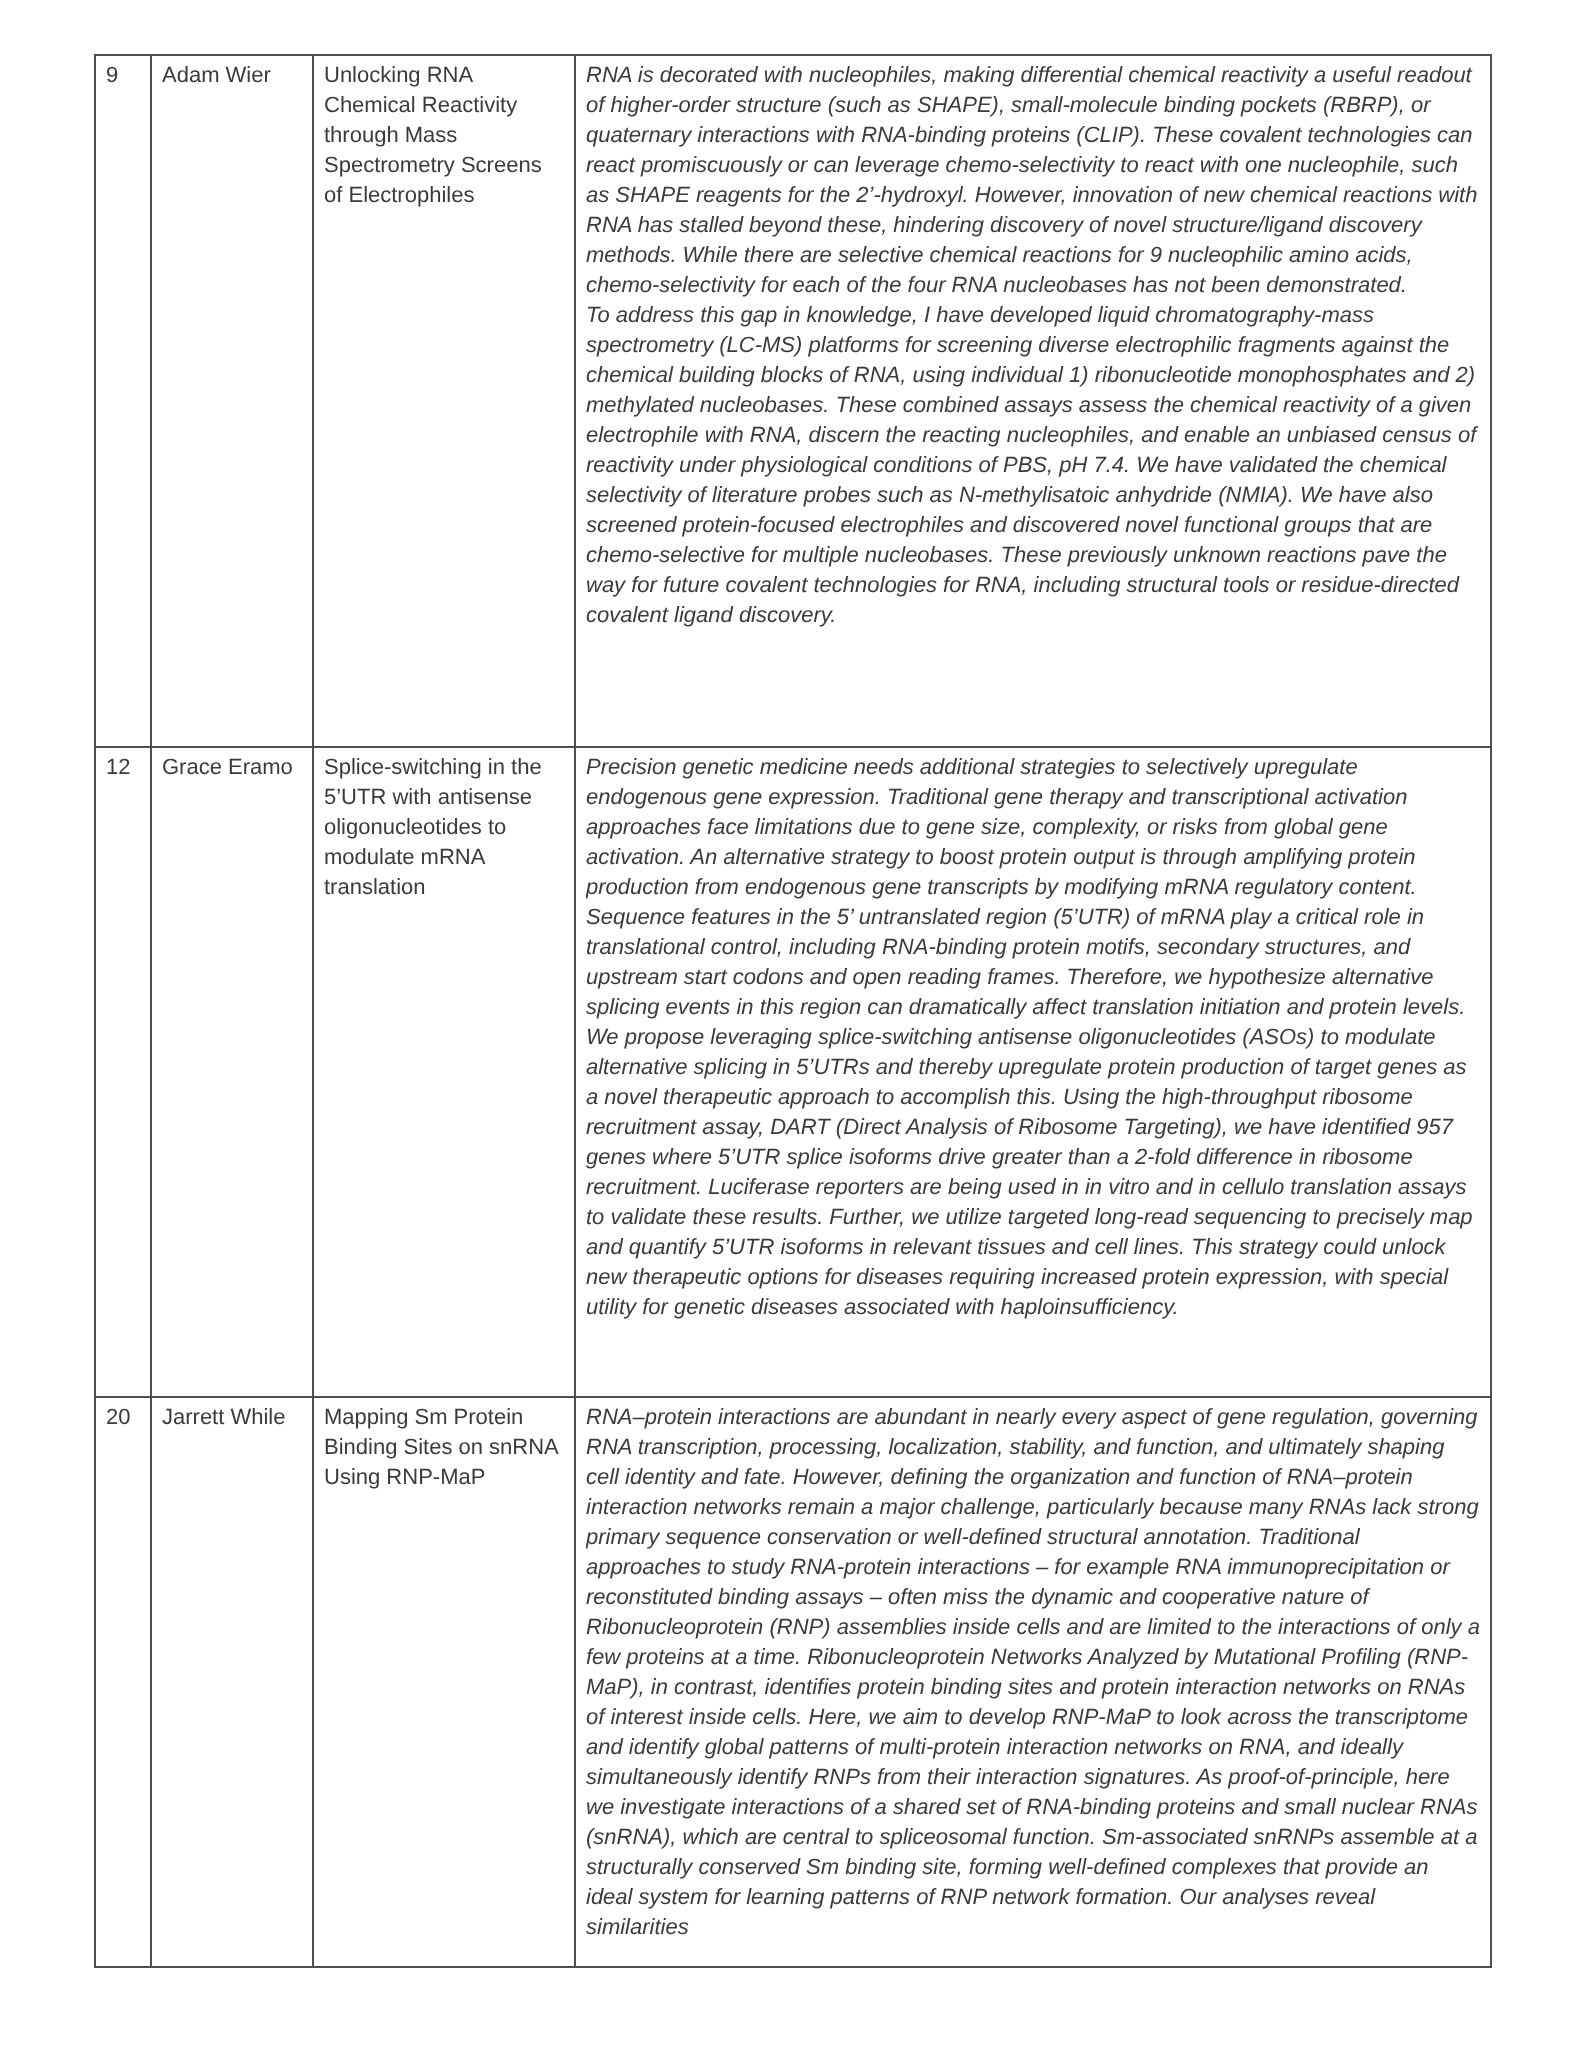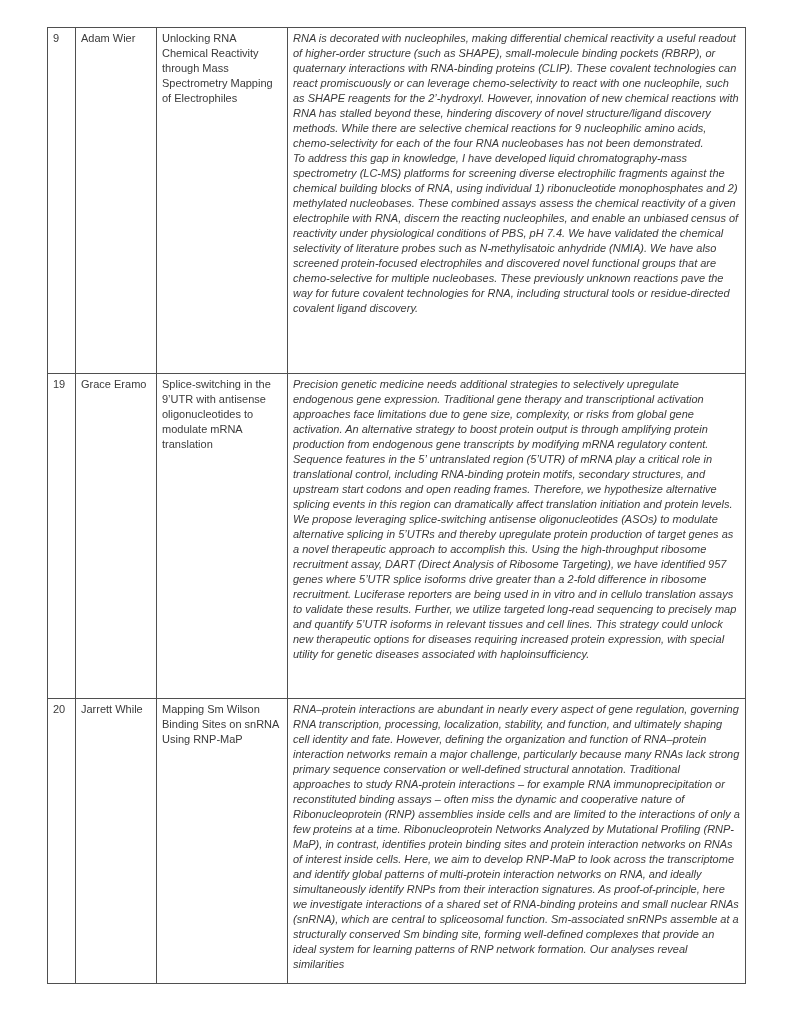--- a/index.html
+++ b/index.html
@@ -48,50 +48,50 @@
     </colgroup>
     <tbody>
       <tr class="r0">
         <td class="c-num">
           <div class="clip">9</div>
         </td>
         <td class="c-name">
           <div class="clip">Adam Wier</div>
         </td>
         <td class="c-title">
-          <div class="clip">Unlocking RNA Chemical Reactivity through Mass Spectrometry Mapping of Electrophiles</div>
+          <div class="clip">Unlocking RNA Chemical Reactivity through Mass Spectrometry Screens of Electrophiles</div>
         </td>
         <td class="c-abstract">
           <div class="clip abstract-text">RNA is decorated with nucleophiles, making differential chemical reactivity a useful readout of higher-order structure (such as SHAPE), small-molecule binding pockets (RBRP), or quaternary interactions with RNA-binding proteins (CLIP). These covalent technologies can react promiscuously or can leverage chemo-selectivity to react with one nucleophile, such as SHAPE reagents for the 2’-hydroxyl. However, innovation of new chemical reactions with RNA has stalled beyond these, hindering discovery of novel structure/ligand discovery methods. While there are selective chemical reactions for 9 nucleophilic amino acids, chemo-selectivity for each of the four RNA nucleobases has not been demonstrated.
 To address this gap in knowledge, I have developed liquid chromatography-mass spectrometry (LC-MS) platforms for screening diverse electrophilic fragments against the chemical building blocks of RNA, using individual 1) ribonucleotide monophosphates and 2) methylated nucleobases. These combined assays assess the chemical reactivity of a given electrophile with RNA, discern the reacting nucleophiles, and enable an unbiased census of reactivity under physiological conditions of PBS, pH 7.4. We have validated the chemical selectivity of literature probes such as N-methylisatoic anhydride (NMIA). We have also screened protein-focused electrophiles and discovered novel functional groups that are chemo-selective for multiple nucleobases. These previously unknown reactions pave the way for future covalent technologies for RNA, including structural tools or residue-directed covalent ligand discovery.</div>
         </td>
       </tr>
       <tr class="r1">
         <td class="c-num">
-          <div class="clip">19</div>
+          <div class="clip">12</div>
         </td>
         <td class="c-name">
           <div class="clip">Grace Eramo</div>
         </td>
         <td class="c-title">
-          <div class="clip">Splice-switching in the 9’UTR with antisense oligonucleotides to modulate mRNA translation</div>
+          <div class="clip">Splice-switching in the 5’UTR with antisense oligonucleotides to modulate mRNA translation</div>
         </td>
         <td class="c-abstract">
           <div class="clip abstract-text">Precision genetic medicine needs additional strategies to selectively upregulate endogenous gene expression. Traditional gene therapy and transcriptional activation approaches face limitations due to gene size, complexity, or risks from global gene activation. An alternative strategy to boost protein output is through amplifying protein production from endogenous gene transcripts by modifying mRNA regulatory content. Sequence features in the 5’ untranslated region (5’UTR) of mRNA play a critical role in translational control, including RNA-binding protein motifs, secondary structures, and upstream start codons and open reading frames. Therefore, we hypothesize alternative splicing events in this region can dramatically affect translation initiation and protein levels. We propose leveraging splice-switching antisense oligonucleotides (ASOs) to modulate alternative splicing in 5’UTRs and thereby upregulate protein production of target genes as a novel therapeutic approach to accomplish this. Using the high-throughput ribosome recruitment assay, DART (Direct Analysis of Ribosome Targeting), we have identified 957 genes where 5’UTR splice isoforms drive greater than a 2-fold difference in ribosome recruitment. Luciferase reporters are being used in in vitro and in cellulo translation assays to validate these results. Further, we utilize targeted long-read sequencing to precisely map and quantify 5’UTR isoforms in relevant tissues and cell lines. This strategy could unlock new therapeutic options for diseases requiring increased protein expression, with special utility for genetic diseases associated with haploinsufficiency.</div>
         </td>
       </tr>
       <tr class="r2">
         <td class="c-num">
           <div class="clip">20</div>
         </td>
         <td class="c-name">
           <div class="clip">Jarrett While</div>
         </td>
         <td class="c-title">
-          <div class="clip">Mapping Sm Wilson Binding Sites on snRNA Using RNP-MaP</div>
+          <div class="clip">Mapping Sm Protein Binding Sites on snRNA Using RNP-MaP</div>
         </td>
         <td class="c-abstract">
           <div class="clip abstract-text">RNA–protein interactions are abundant in nearly every aspect of gene regulation, governing RNA transcription, processing, localization, stability, and function, and ultimately shaping cell identity and fate. However, defining the organization and function of RNA–protein interaction networks remain a major challenge, particularly because many RNAs lack strong primary sequence conservation or well-defined structural annotation. Traditional approaches to study RNA-protein interactions – for example RNA immunoprecipitation or reconstituted binding assays – often miss the dynamic and cooperative nature of Ribonucleoprotein (RNP) assemblies inside cells and are limited to the interactions of only a few proteins at a time. Ribonucleoprotein Networks Analyzed by Mutational Profiling (RNP-MaP), in contrast, identifies protein binding sites and protein interaction networks on RNAs of interest inside cells. Here, we aim to develop RNP-MaP to look across the transcriptome and identify global patterns of multi-protein interaction networks on RNA, and ideally simultaneously identify RNPs from their interaction signatures. As proof-of-principle, here we investigate interactions of a shared set of RNA-binding proteins and small nuclear RNAs (snRNA), which are central to spliceosomal function. Sm-associated snRNPs assemble at a structurally conserved Sm binding site, forming well-defined complexes that provide an ideal system for learning patterns of RNP network formation. Our analyses reveal similarities</div>
         </td>
       </tr>
     </tbody>
   </table>
 </div>
 
 </body></html>

